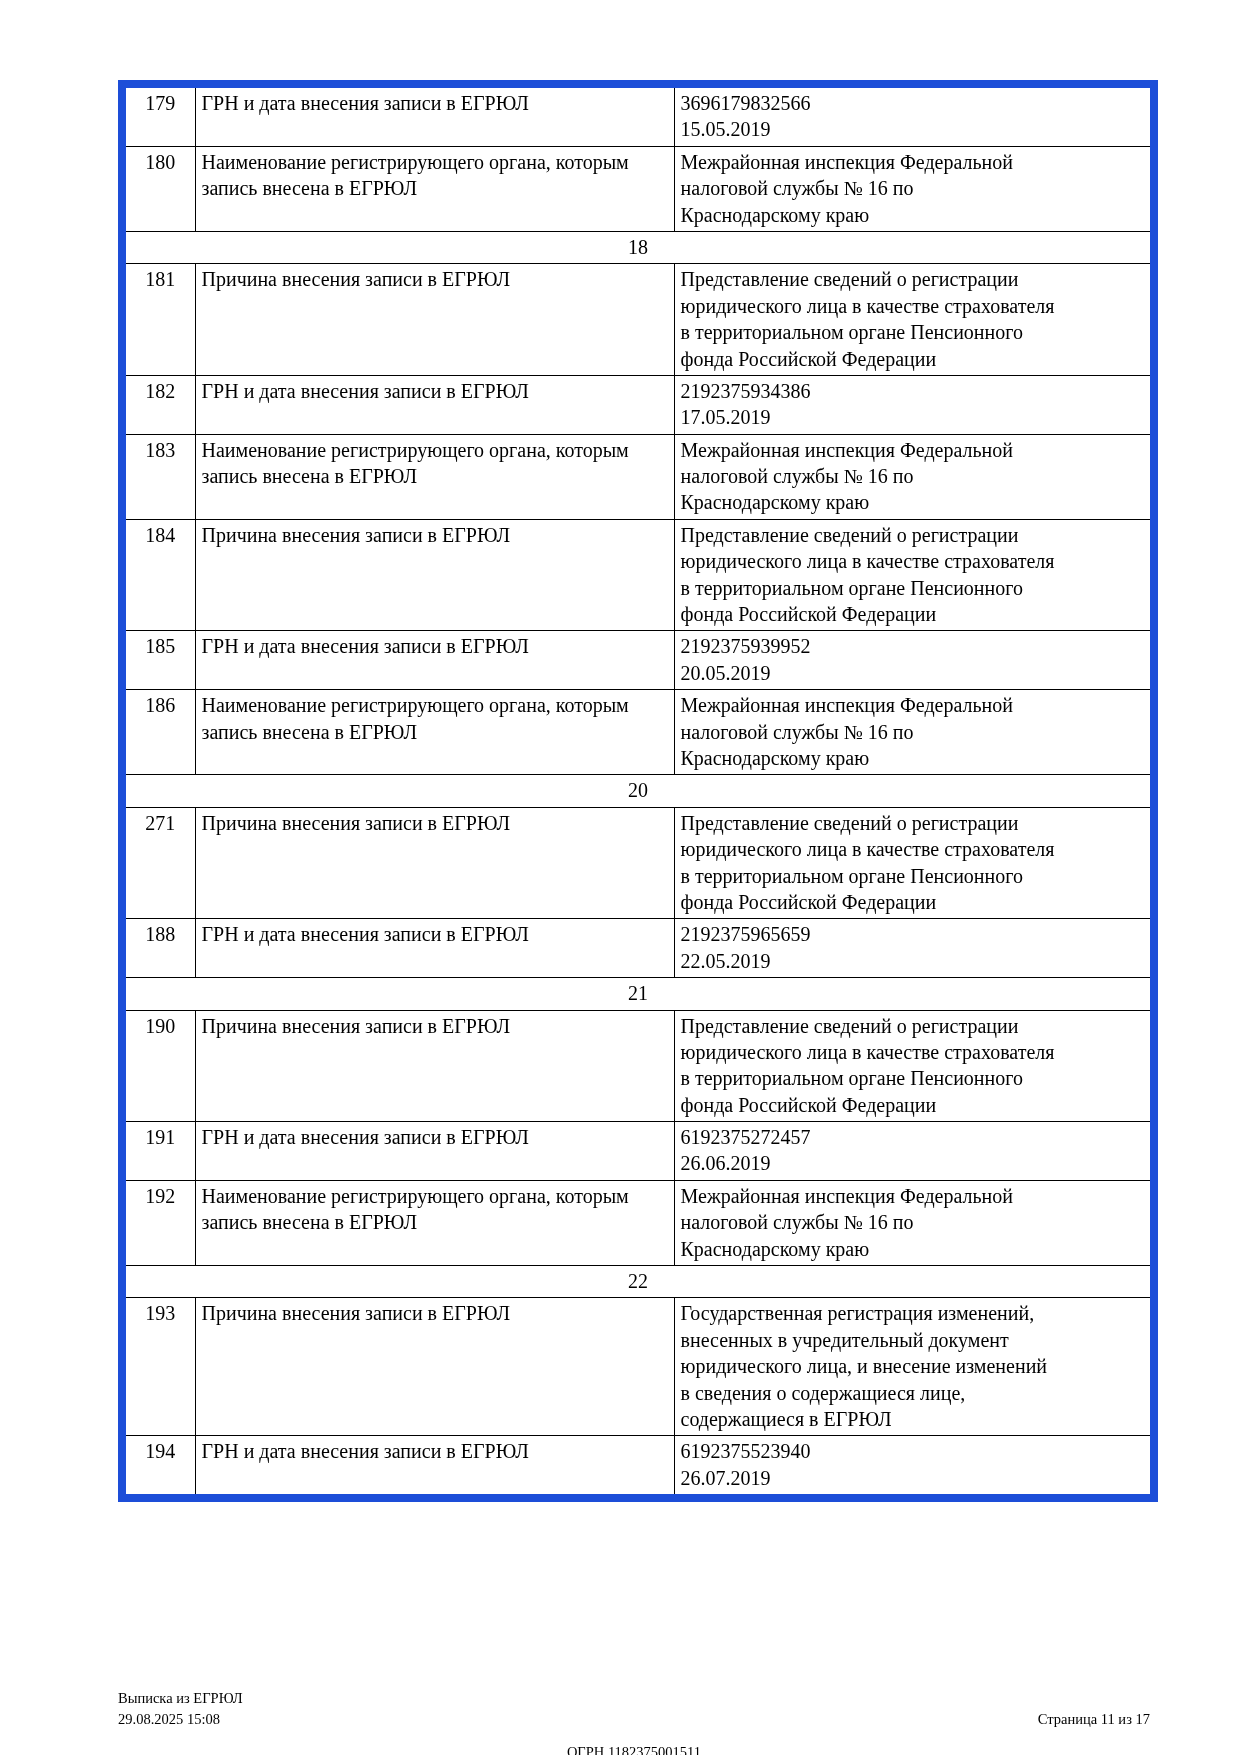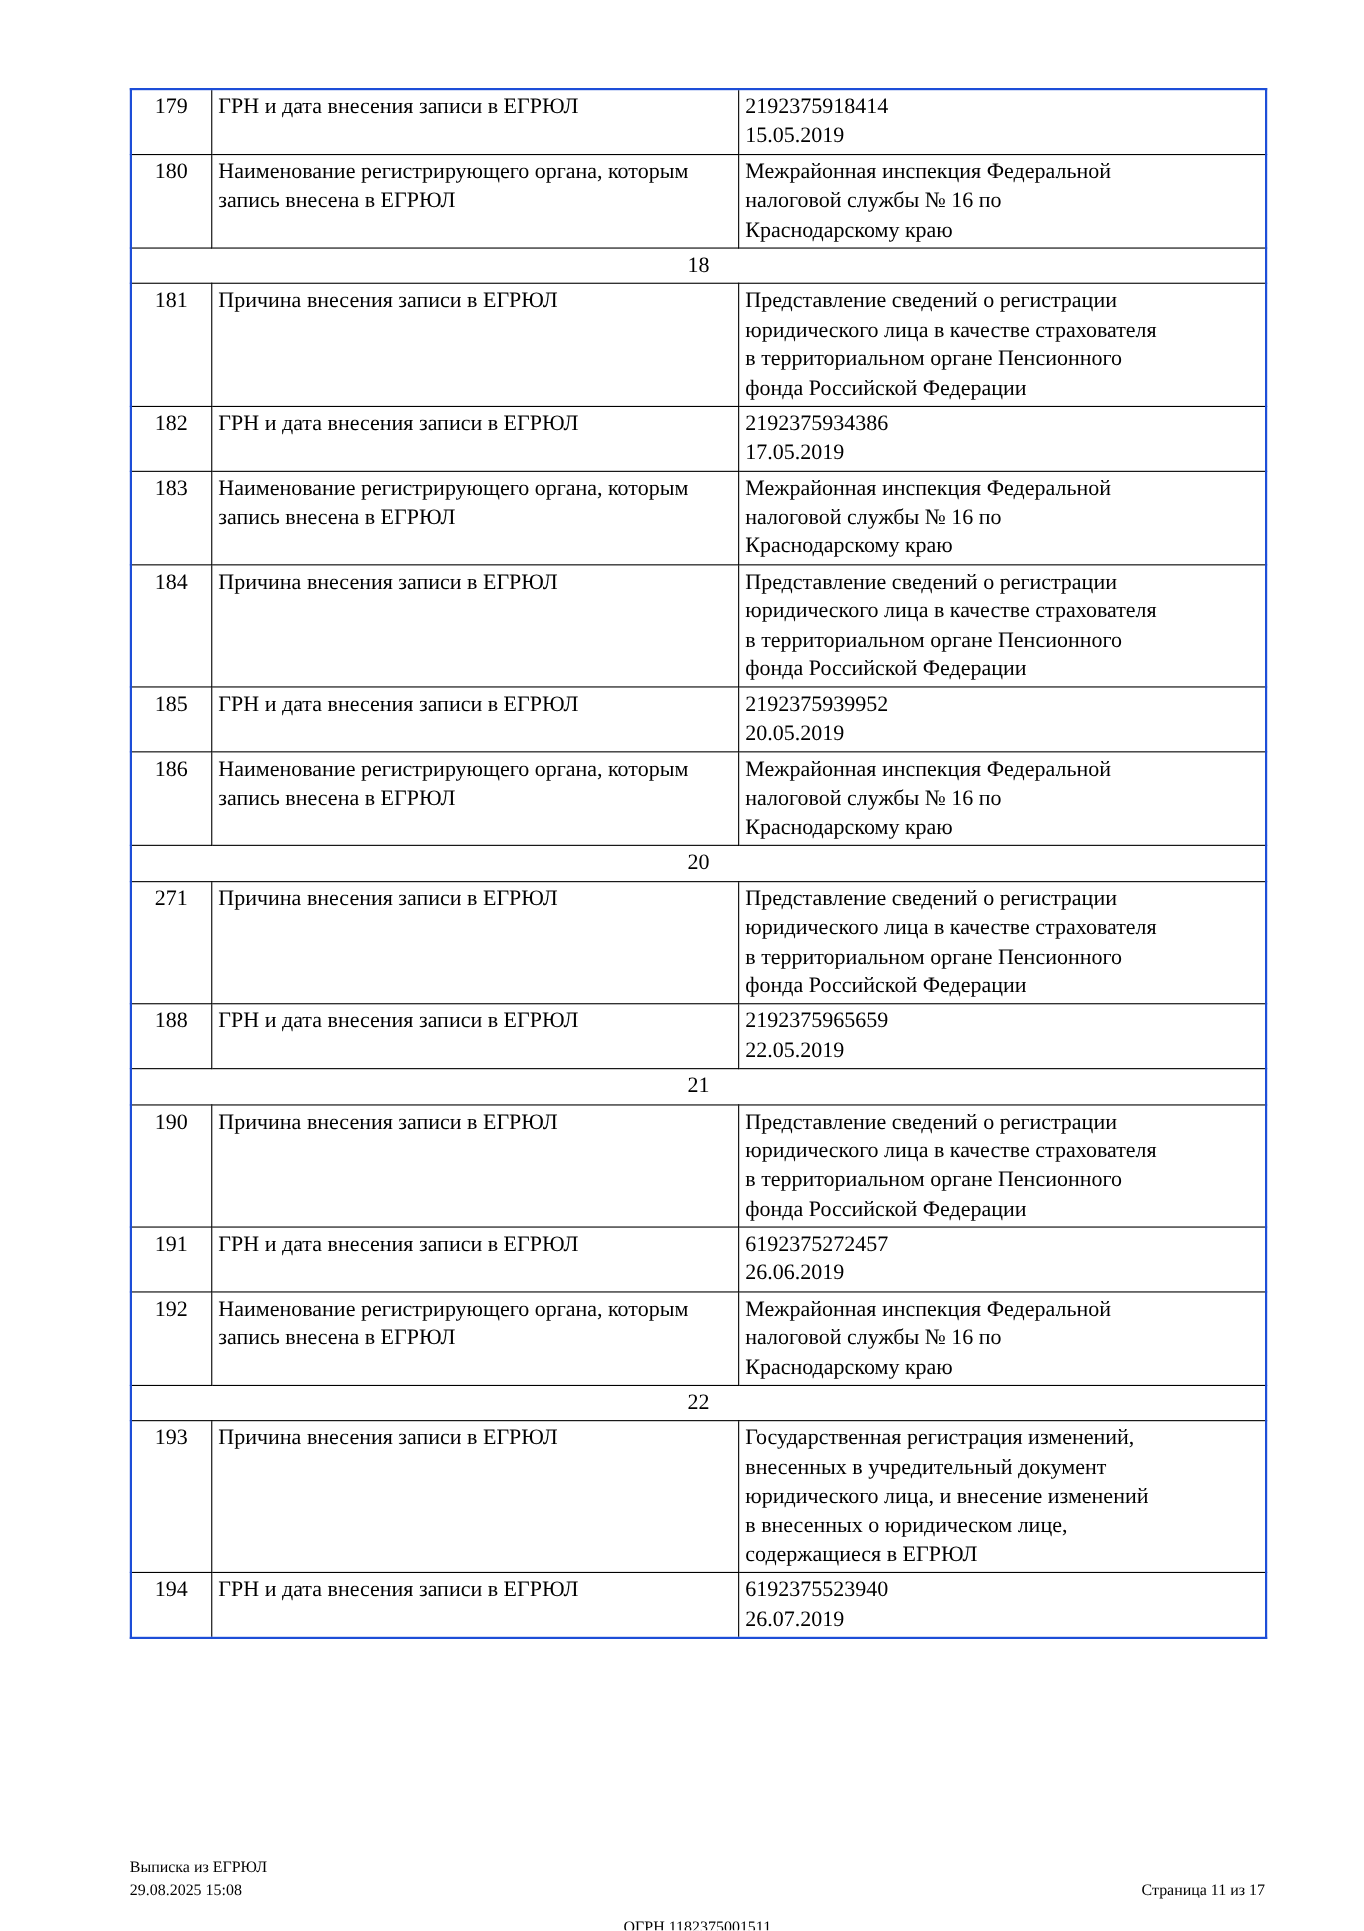--- a/index.html
+++ b/index.html
@@ -18,21 +18,21 @@
   }
   table.doc-table {
     position: absolute;
     left: 118px;
     top: 80px;
     width: 1032px;
     border-collapse: collapse;
     table-layout: fixed;
     font-size: 20px;
     line-height: 1.32;
-    border: 2px solid #1d4ed8;
+    border: 8px solid #1d4ed8;
   }
   table.doc-table td {
     border: 1px solid #000;
     vertical-align: top;
     padding: 2px 6px 3px 6px;
     overflow: hidden;
   }
   td.num-cell {
     text-align: center;
     padding-top: 3px;
@@ -90,21 +90,21 @@
     <colgroup>
       <col style="width:73px">
       <col style="width:479px">
       <col style="width:480px">
     </colgroup>
     <tbody>
         <tr>
           <td class="num-cell">179</td>
           <td class="label-cell">ГРН и дата внесения записи в ЕГРЮЛ</td>
           <td class="value-cell">
-            <span class="value-line">2192375918414</span>
+            <span class="value-line">3696179832566</span>
             <span class="value-line">15.05.2019</span>
           </td>
         </tr>
         <tr>
           <td class="num-cell">180</td>
           <td class="label-cell">Наименование регистрирующего органа, которым запись внесена в ЕГРЮЛ</td>
           <td class="value-cell">
             <span class="value-line">Межрайонная инспекция Федеральной</span>
             <span class="value-line">налоговой службы № 16 по</span>
             <span class="value-line">Краснодарскому краю</span>
@@ -221,21 +221,21 @@
         <tr>
           <td colspan="3" class="section-cell">22</td>
         </tr>
         <tr>
           <td class="num-cell">193</td>
           <td class="label-cell">Причина внесения записи в ЕГРЮЛ</td>
           <td class="value-cell">
             <span class="value-line">Государственная регистрация изменений,</span>
             <span class="value-line">внесенных в учредительный документ</span>
             <span class="value-line">юридического лица, и внесение изменений</span>
-            <span class="value-line">в внесенных о юридическом лице,</span>
+            <span class="value-line">в сведения о содержащиеся лице,</span>
             <span class="value-line">содержащиеся в ЕГРЮЛ</span>
           </td>
         </tr>
         <tr>
           <td class="num-cell">194</td>
           <td class="label-cell">ГРН и дата внесения записи в ЕГРЮЛ</td>
           <td class="value-cell">
             <span class="value-line">6192375523940</span>
             <span class="value-line">26.07.2019</span>
           </td>

